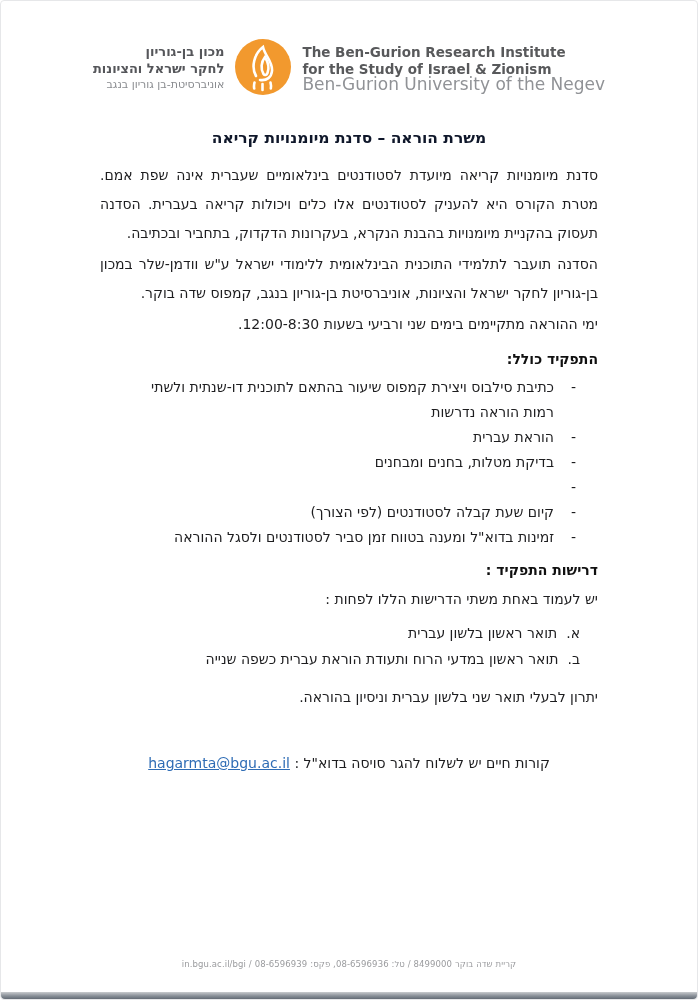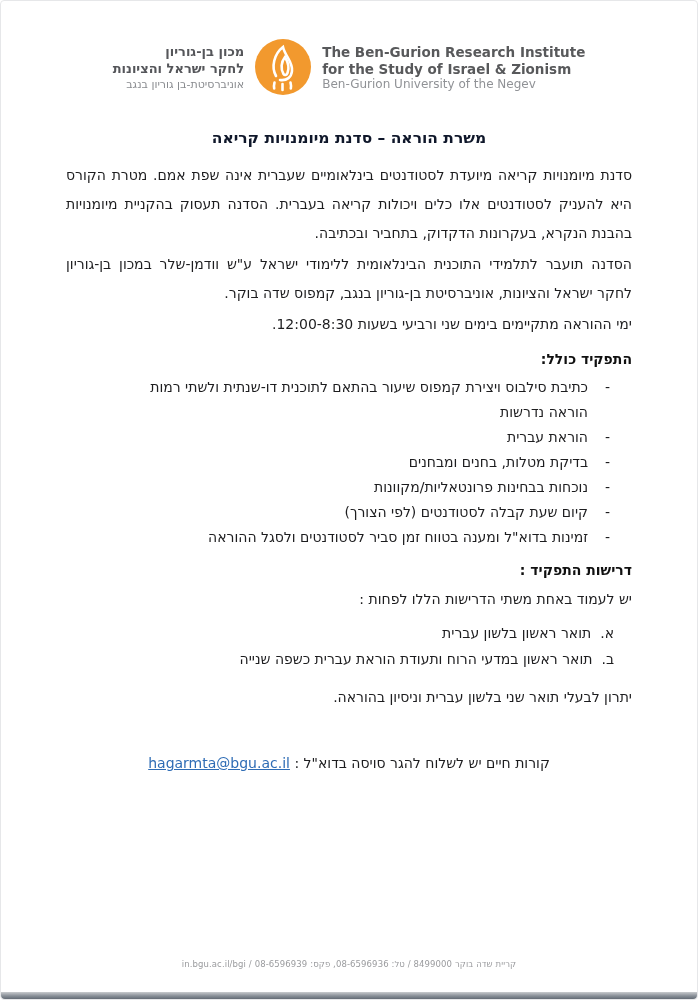--- a/index.html
+++ b/index.html
@@ -18,27 +18,27 @@
   }
   .heb-block{text-align:right;margin-top:2px;}
   .heb-block .l1,.heb-block .l2{font-weight:700;font-size:13px;line-height:16.5px;color:#55565a;}
   .heb-block .l3{font-size:11px;line-height:15px;color:#8a8c90;}
   .logo-circle{
     width:56px;height:56px;border-radius:50%;background:#F2992E;
     display:flex;align-items:center;justify-content:center;flex:0 0 auto;
   }
   .eng-block{text-align:left;margin-top:2px;}
   .eng-block .l1,.eng-block .l2{font-weight:700;font-size:13.5px;line-height:16.5px;color:#58595b;}
-  .eng-block .l3{font-size:12px;line-height:15px;color:#909296;}
+  .eng-block .l3{font-size:17px;line-height:15px;color:#909296;}
   
   .doc-title{
     margin:32px 0 0 0;text-align:center;font-size:15.5px;font-weight:700;color:#0f172a;
     line-height:22px;direction:rtl;
   }
-  .content{direction:rtl;padding:0 65px;font-size:14px;}
+  .content{direction:rtl;padding:0 99px;font-size:14px;}
   .content p.body{margin:12px 0 0 0;text-align:justify;line-height:29px;}
   .content p.p2{margin-top:2px;}
   .content p.p3{margin-top:2px;line-height:29px;}
   .sec-heading{margin-top:10px;font-weight:700;font-size:14px;line-height:20px;color:#101010;}
   ul.bullets{list-style:none;margin:6px 0 0 0;padding:0 22px 0 45px;}
   ul.bullets li{display:flex;gap:10px;line-height:25px;}
   ul.bullets .mk{flex:0 0 12px;text-align:right;}
   .req-intro{margin:6px 0 0 0;line-height:26px;}
   .req-item{display:flex;gap:9px;line-height:26px;padding-right:18px;}
   .req-items{margin-top:8px;}
@@ -103,21 +103,20 @@
       <li>
         <span class="mk">-</span>
         <span>הוראת עברית</span>
       </li>
       <li>
         <span class="mk">-</span>
         <span>בדיקת מטלות, בחנים ומבחנים</span>
       </li>
       <li>
         <span class="mk">-</span>
-        <span>נוכחות בבחינות פרונטאליות/מקוונות</span>
       </li>
       <li>
         <span class="mk">-</span>
         <span>קיום שעת קבלה לסטודנטים (לפי הצורך)</span>
       </li>
       <li>
         <span class="mk">-</span>
         <span>זמינות בדוא"ל ומענה בטווח זמן סביר לסטודנטים ולסגל ההוראה</span>
       </li>
     </ul>

